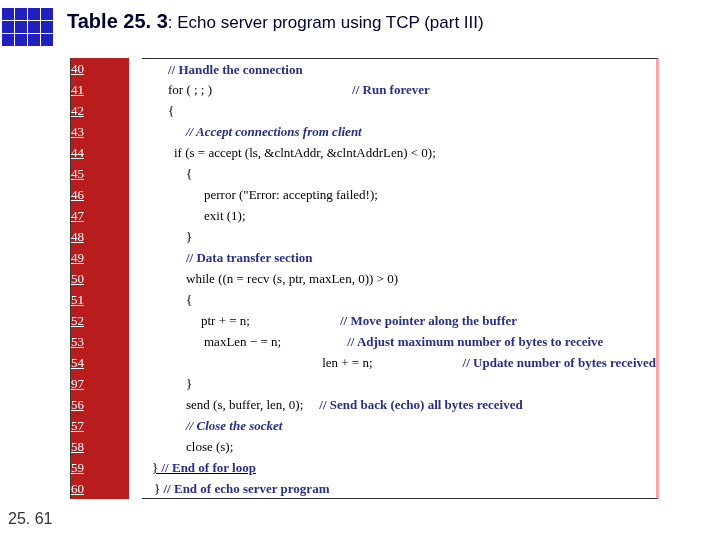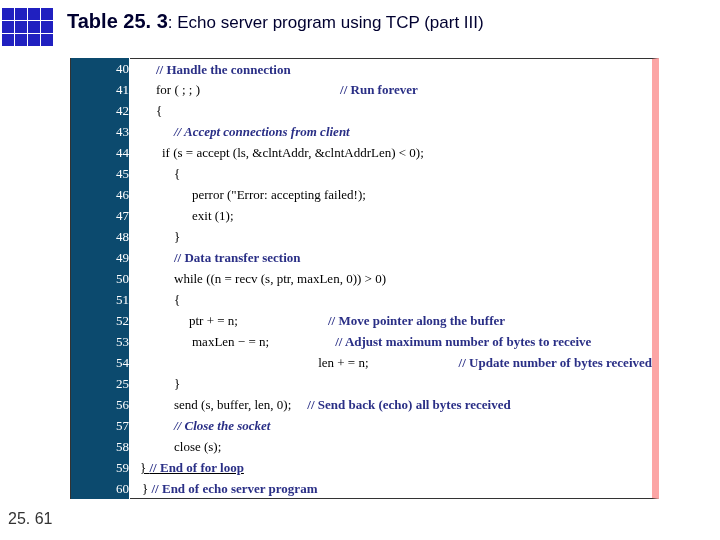--- a/index.html
+++ b/index.html
@@ -53,34 +53,36 @@
       flex-direction: column;
       font-family: "Times New Roman", serif;
     }
     .code-row {
       display: flex;
       height: 21px;
       line-height: 21px;
     }
     .ln {
       width: 58px;
-      background: #0c4a6e;
+      background: #b91c1c;
       color: #fff;
       font-size: 13px;
-      text-align: right;
+      text-align: left;
       border-right: 1px solid #fff;
       font-family: "Times New Roman", serif;
+      text-decoration: underline;
     }
     .code-cell {
       flex: 1;
       padding-left: 8px;
       font-size: 13px;
       color: #000;
       white-space: pre;
-      border-right: 7px solid #fca5a5;
+      border-right: 3px solid #fca5a5;
+      margin-left: 12px;
     }
     .code-row:first-child .code-cell { border-top: 1px solid #333; }
     .code-row:last-child .code-cell { border-bottom: 1px solid #333; }
     .cmt {
       color: #2a2f86;
       font-weight: bold;
     }
     .slide-num {
       position: absolute;
       left: 8px;
@@ -167,21 +169,21 @@
     </div>
     <div class="code-row">
       <div class="ln">53</div>
       <div class="code-cell" style="padding-left: 62px;"><span>maxLen − = n;</span><span style="display: inline-block; width: 66px;"></span><span class="cmt">// Adjust maximum number of bytes to receive</span></div>
     </div>
     <div class="code-row">
       <div class="ln">54</div>
       <div class="code-cell" style="padding-left: 62px; text-align: right;"><span>len + = n;</span><span style="display: inline-block; width: 90px;"></span><span class="cmt">// Update number of bytes received</span></div>
     </div>
     <div class="code-row">
-      <div class="ln">25</div>
+      <div class="ln">97</div>
       <div class="code-cell" style="padding-left: 44px;"><span>}</span></div>
     </div>
     <div class="code-row">
       <div class="ln">56</div>
       <div class="code-cell" style="padding-left: 44px;"><span>send (s, buffer, len, 0);</span><span style="display: inline-block; width: 16px;"></span><span class="cmt">// Send back (echo) all bytes received</span></div>
     </div>
     <div class="code-row">
       <div class="ln">57</div>
       <div class="code-cell" style="padding-left: 44px; font-style: italic;"><span class="cmt">// Close the socket</span></div>
     </div>

